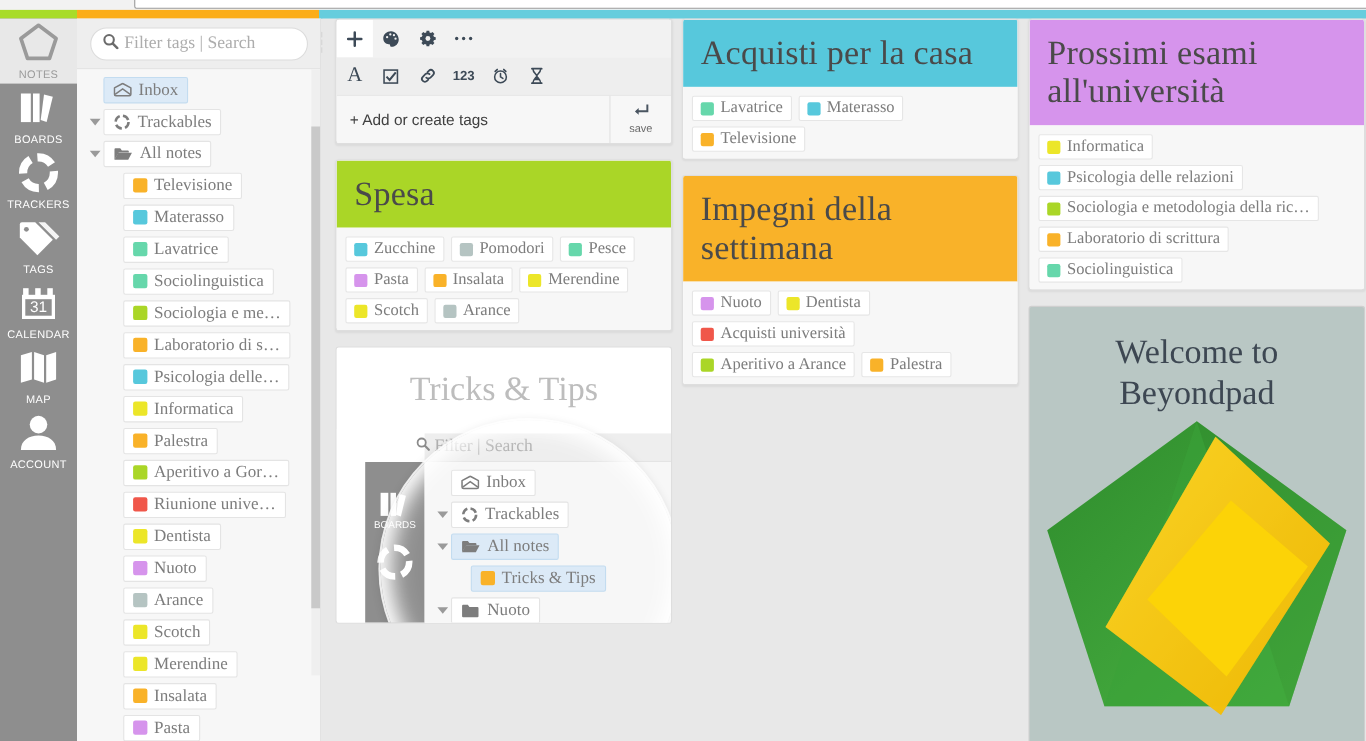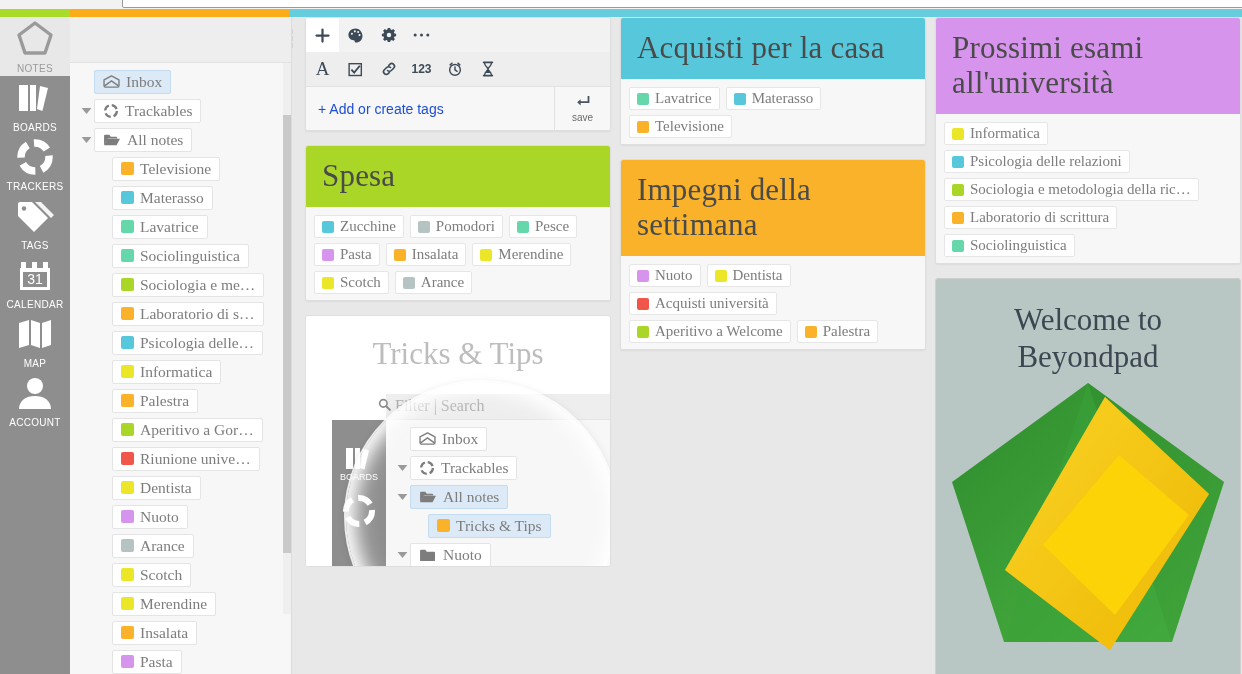--- a/index.html
+++ b/index.html
@@ -96,21 +96,21 @@
     font-size:15px; color:#7d7d7d; white-space:nowrap; cursor:pointer;
   }
   .tag .sw { width:12px; height:12px; border-radius:2px; flex:0 0 12px; }
 
   
   .composer-toolbar-row1 { display:flex; align-items:center; gap:0; background:#f2f2f2; height:34px; }
   .composer-toolbar-row2 { display:flex; align-items:center; gap:0; background:#eeeeee; height:34px; }
   .tbtn { width:33px; height:34px; display:flex; align-items:center; justify-content:center; cursor:pointer; color:#4a5561; }
   .tbtn.act { background:#ffffff; }
   .tagsrow { display:flex; align-items:stretch; border-top:1px solid #e2e2e2; background:#f7f7f7; height:44px; }
-  .tagsrow .addtags { flex:1; display:flex; align-items:center; padding-left:12px; color:#1d4ed8; font-family:"Liberation Sans",sans-serif; font-size:14px; }
+  .tagsrow .addtags { flex:1; display:flex; align-items:center; padding-left:12px; color:#404040; font-family:"Liberation Sans",sans-serif; font-size:14px; }
   .tagsrow .savebtn {
     width:56px; border-left:1px solid #e2e2e2; display:flex; flex-direction:column;
     align-items:center; justify-content:center; gap:0; cursor:pointer; color:#4a5561;
   }
   .tagsrow .savebtn .cap { font-family:"Liberation Sans",sans-serif; font-size:10px; color:#6a6a6a; }
 
   
   .tt-card { position:relative; background:#fff; border:1px solid #dedede; border-radius:3px; height:252px; overflow:hidden; }
   .tt-title { text-align:center; font-size:31px; color:#bdbdbd; padding-top:20px; }
   .tt-shot { position:absolute; left:0; top:74px; width:100%; height:180px; overflow:hidden; background:#fff; }
@@ -213,20 +213,29 @@
             <circle cx="20" cy="11" r="8" fill="#ffffff"></circle>
             <path d="M4 34c0-8.5 7.2-13 16-13s16 4.5 16 13z" fill="#ffffff"></path>
           </svg>
         </div>
         <span class="lbl">ACCOUNT</span>
       </div>
     </div>
 
   <div class="tagpanel">
     <div class="search-wrap">
+      <div class="search-box">
+        <span>
+          <svg width="15" height="15" viewBox="0 0 16 16">
+              <circle cx="6.6" cy="6.6" r="4.6" fill="none" stroke="#6b6b6b" stroke-width="2"></circle>
+              <line x1="10.2" y1="10.2" x2="14.6" y2="14.6" stroke="#6b6b6b" stroke-width="2.4" stroke-linecap="round"></line>
+            </svg>
+        </span>
+        <span class="ph">Filter tags | Search</span>
+      </div>
       <div class="drag-dots">
         <i></i>
           <i></i>
           <i></i>
       </div>
     </div>
     <div class="tree" id="tagtree">
         <div class="node lvl1">
           <span class="caret"></span>
           <span class="chip sel">
@@ -657,21 +666,21 @@
             <span class="tag">
               <span class="sw" style="background: rgb(236, 230, 41);"></span>
               <span>Dentista</span>
             </span>
             <span class="tag">
               <span class="sw" style="background: rgb(240, 87, 74);"></span>
               <span>Acquisti università</span>
             </span>
             <span class="tag">
               <span class="sw" style="background: rgb(170, 214, 39);"></span>
-              <span>Aperitivo a Welcome</span>
+              <span>Aperitivo a Arance</span>
             </span>
             <span class="tag">
               <span class="sw" style="background: rgb(249, 178, 41);"></span>
               <span>Palestra</span>
             </span>
           </div>
         </div>
       </div>
   </div>
 

